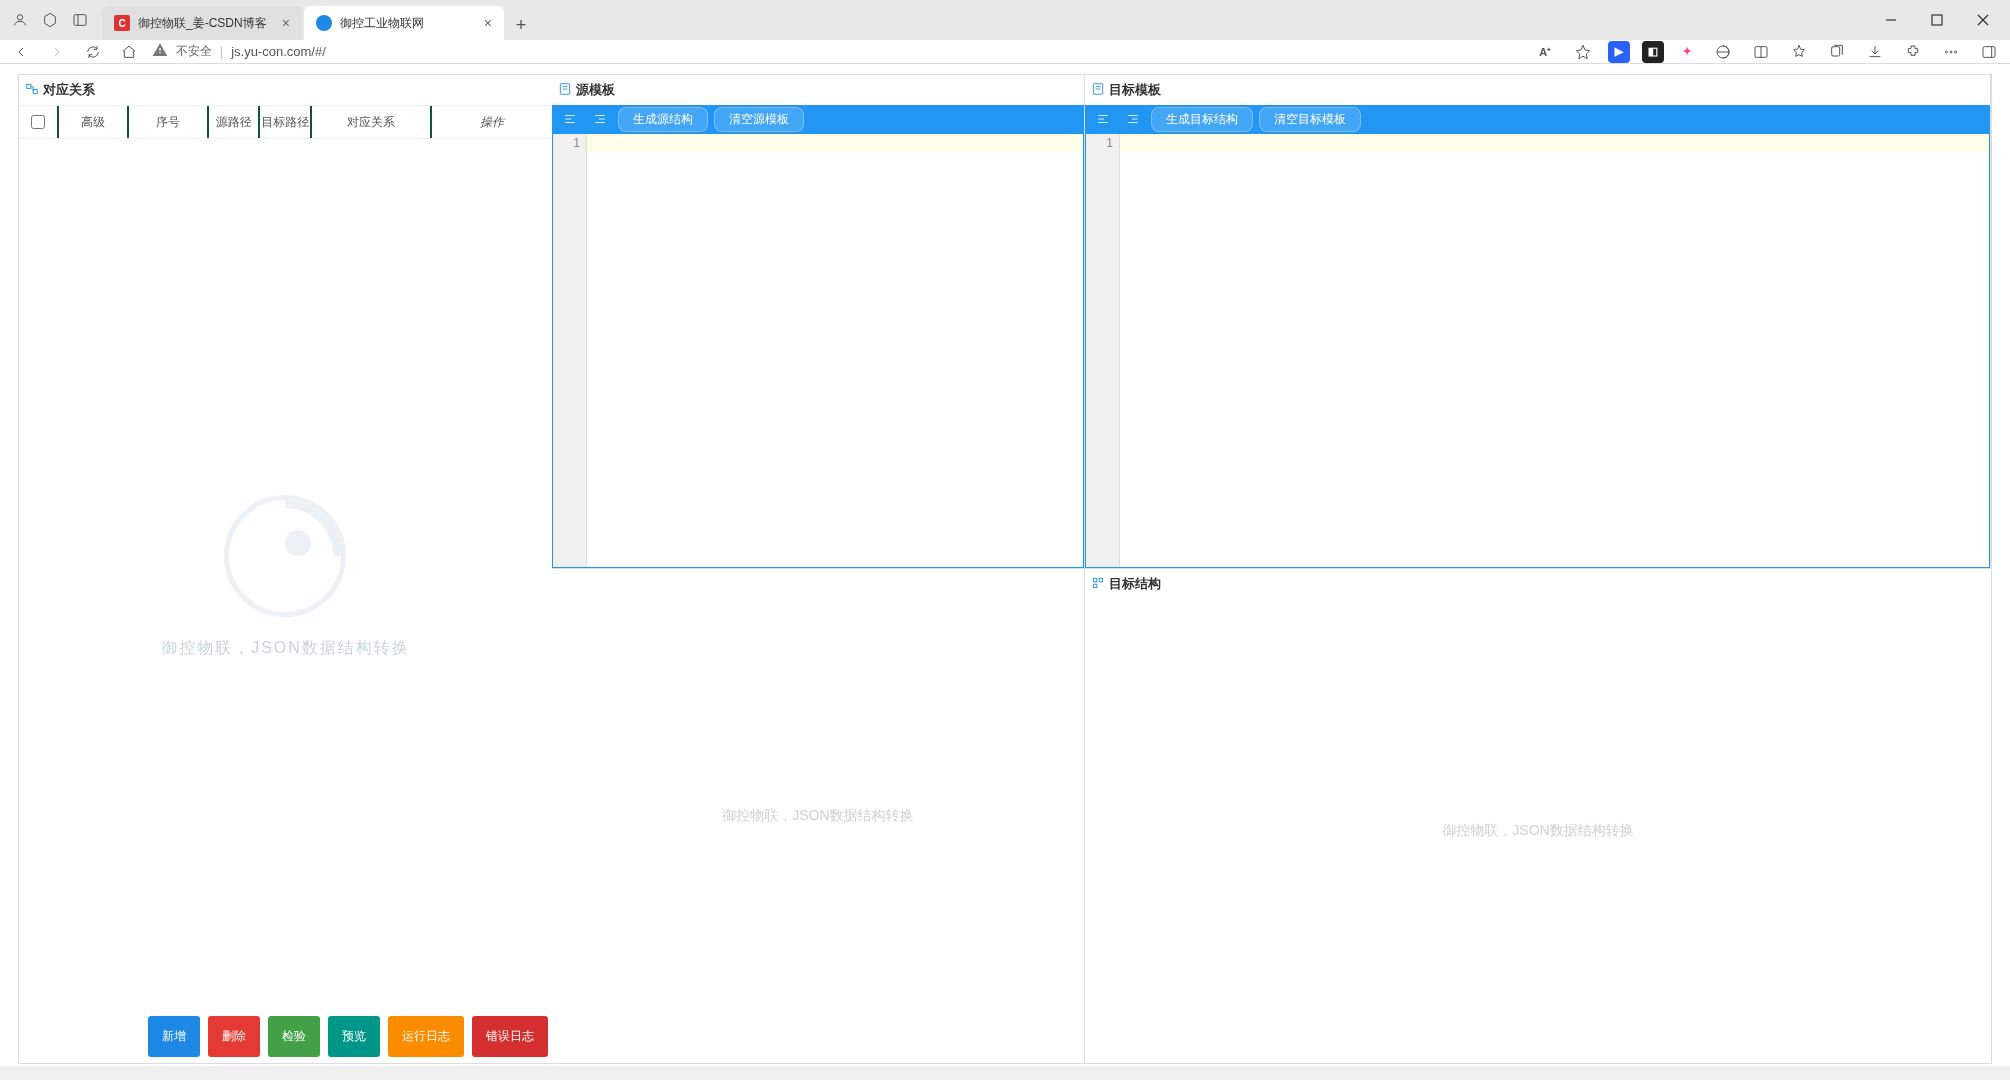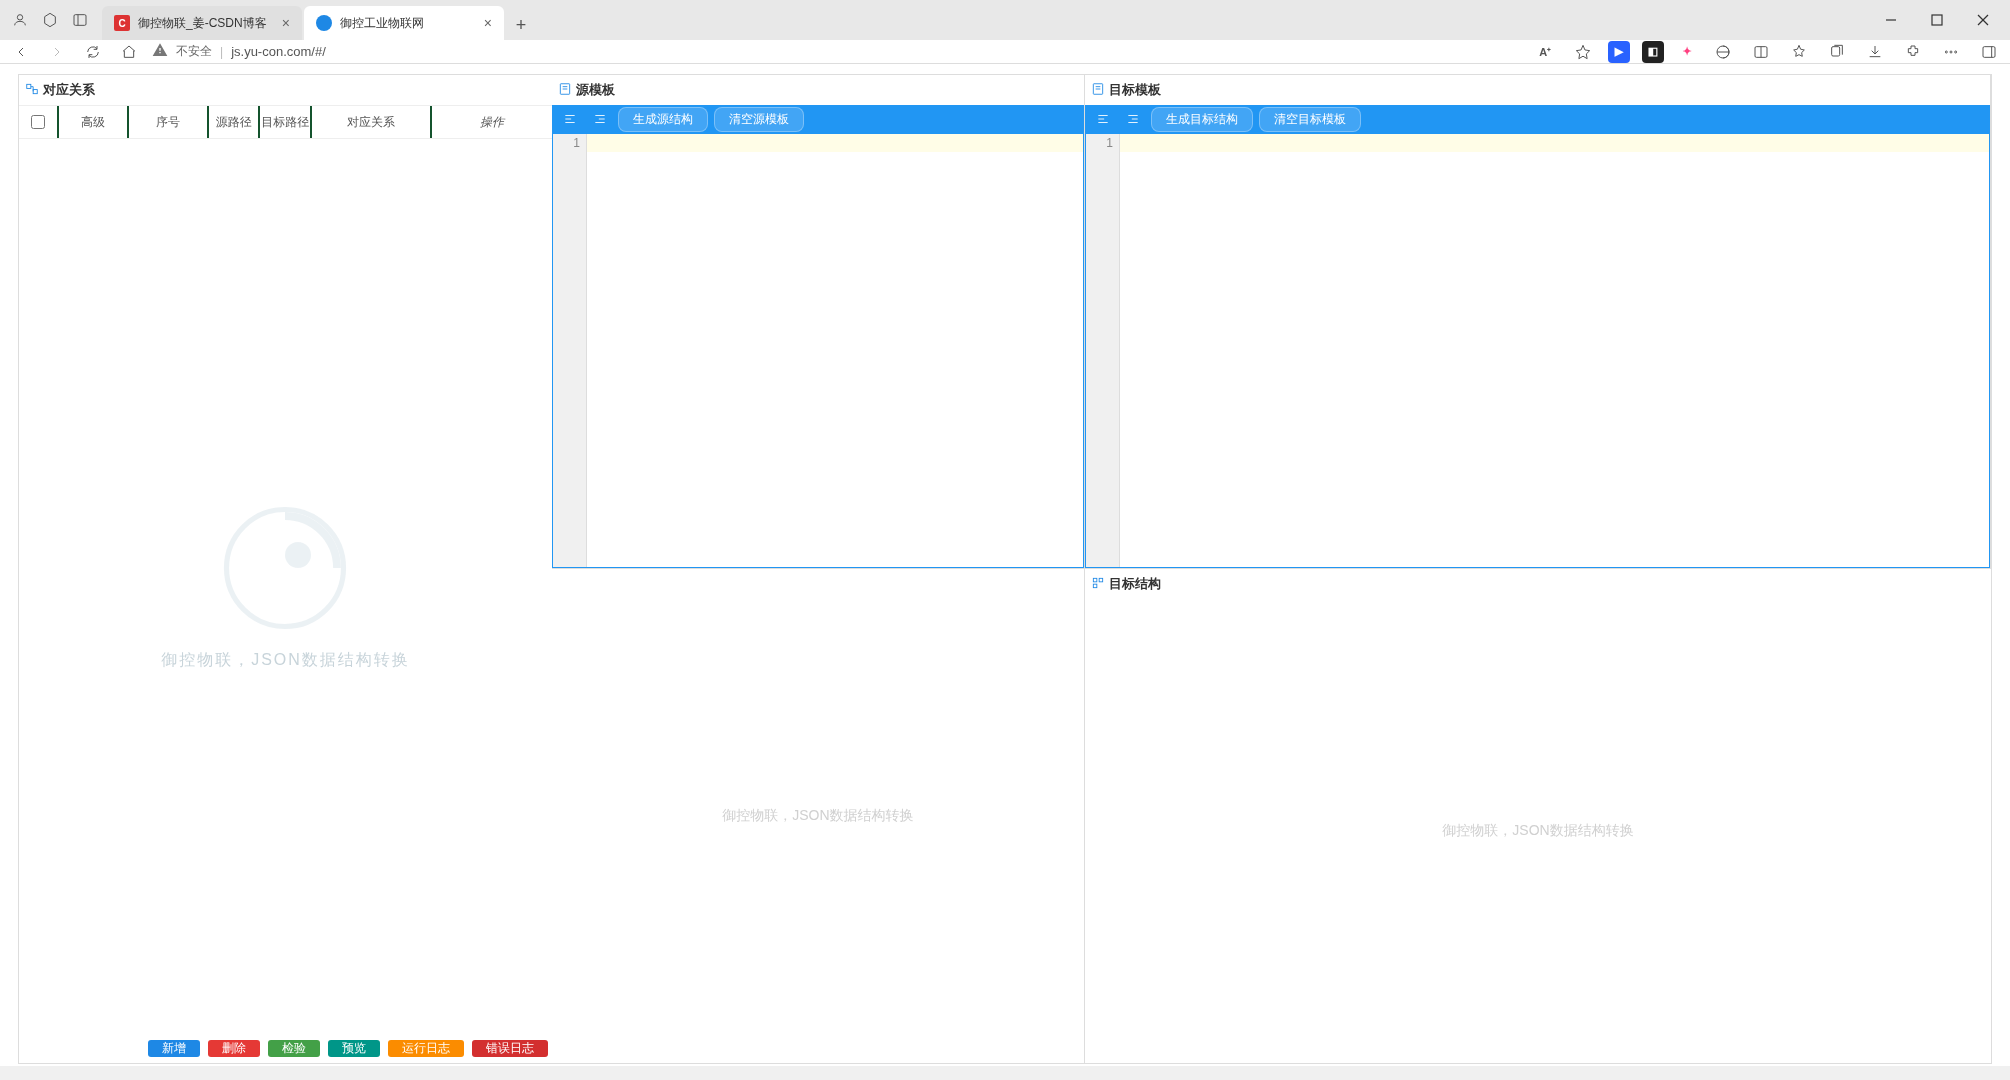--- a/index.html
+++ b/index.html
@@ -68,21 +68,21 @@
 .rth.adv{width:70px;}
 .rth.idx{width:80px;}
 .rth.path{flex:1;}
 .rth.rel{width:120px;}
 .rth.op{width:120px;font-style:italic;}
 .rbody{flex:1;display:flex;flex-direction:column;align-items:center;justify-content:center;gap:14px;color:#c8d4da;}
 .wmark svg{width:130px;height:130px;opacity:.35;}
 .wmtxt{font-size:16px;letter-spacing:2px;}
 
 .btnrow{display:flex;gap:8px;justify-content:flex-end;padding:6px 4px;}
-.abtn{padding:0 14px;border-radius:3px;font-size:12px;color:#fff;cursor:pointer;}
+.abtn{padding:12px 14px;border-radius:3px;font-size:12px;color:#fff;cursor:pointer;}
 .b-blue{background:#1e88e5;}
 .b-red{background:#e53935;}
 .b-green{background:#43a047;}
 .b-teal{background:#009688;}
 .b-orange{background:#fb8c00;}
 .b-red2{background:#d32f2f;}
 
 .footer{height:26px;display:flex;align-items:center;justify-content:center;font-size:12px;color:#888;}
 input[type=checkbox]{width:14px;height:14px;}
 </style>

